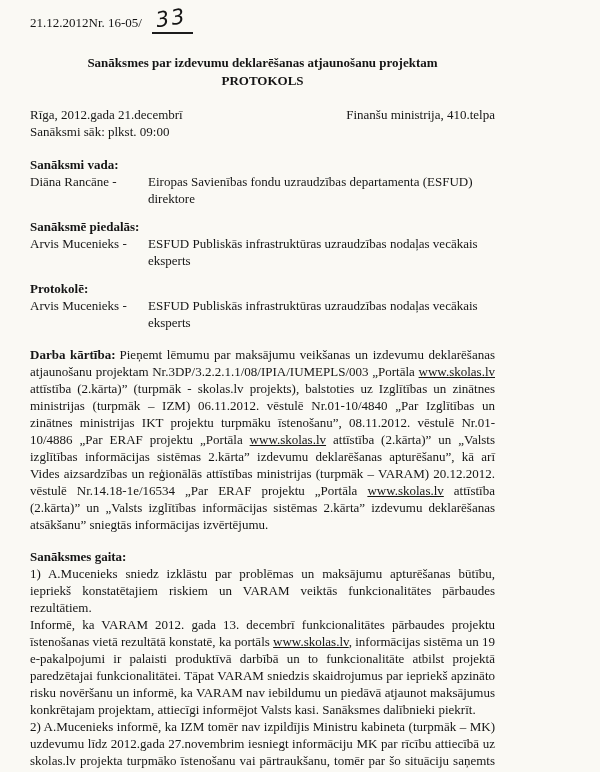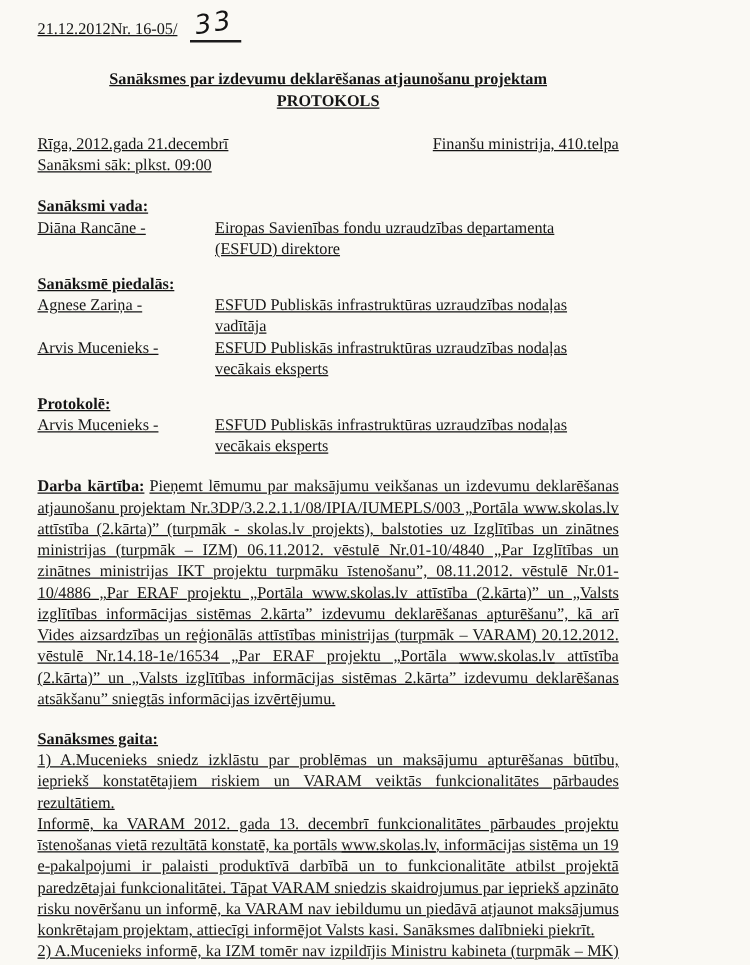--- a/index.html
+++ b/index.html
@@ -9,21 +9,20 @@
     color:#151515;
     font-family:"Liberation Serif", serif;
     font-size:13px;
     line-height:17px;
   }
   .page {
     width:525px; height:772px;
     padding:10px 30px 0 30px;
     overflow:hidden;
     position:relative;
-    text-decoration:underline;
   }
   .u { text-decoration:underline; }
 
   
   .topline { display:flex; align-items:baseline; height:30px; }
   .doc-no { }
   .hand-wrap {
     display:inline-block;
     border-bottom:2px solid #1c1c1c;
     margin-left:10px;
@@ -40,21 +39,21 @@
   }
 
   .title-block { text-align:center; margin-top:14px; margin-bottom:16px; }
   .title-line { font-weight:bold; line-height:18px; }
 
   .meta-row { display:flex; justify-content:space-between; }
   .meta-block { margin-bottom:16px; }
 
   .section { margin-bottom:11px; }
   .sec-heading { font-weight:bold; }
-  .person-row { display:flex;gap:24px; }
+  .person-row { display:flex; }
   .person-name { flex:0 0 118px; }
   .person-role { flex:1; }
   .section.last { margin-bottom:15px; }
 
   .para { text-align:justify; }
   .agenda-para { margin-bottom:15px; }
   .heading-inline { font-weight:bold; margin-right:4px; }
   .minutes .para { margin:0; }
 </style>
 </head>
@@ -87,24 +86,20 @@
     <div class="sec-heading">Sanāksmi vada:</div>
     <div class="person-row">
       <span class="person-name">Diāna Rancāne -</span>
       <span class="person-role">Eiropas Savienības fondu uzraudzības departamenta (ESFUD) direktore</span>
     </div>
   </div>
 
   <div class="section">
     <div class="sec-heading">Sanāksmē piedalās:</div>
     <div class="person-row">
-      <span class="person-name">Agnese Zariņa -</span>
-      <span class="person-role">ESFUD Publiskās infrastruktūras uzraudzības nodaļas vadītāja</span>
-    </div>
-    <div class="person-row">
       <span class="person-name">Arvis Mucenieks -</span>
       <span class="person-role">ESFUD Publiskās infrastruktūras uzraudzības nodaļas vecākais eksperts</span>
     </div>
   </div>
 
   <div class="section last">
     <div class="sec-heading">Protokolē:</div>
     <div class="person-row">
       <span class="person-name">Arvis Mucenieks -</span>
       <span class="person-role">ESFUD Publiskās infrastruktūras uzraudzības nodaļas vecākais eksperts</span>

